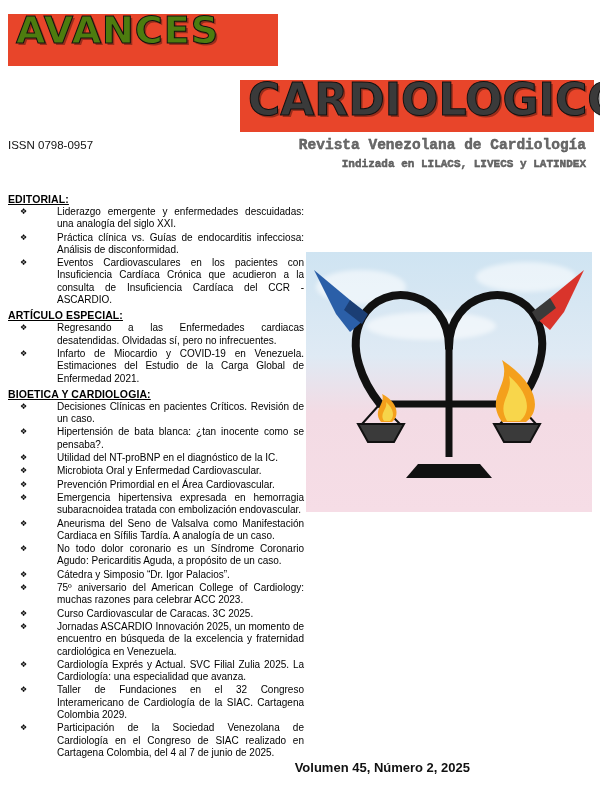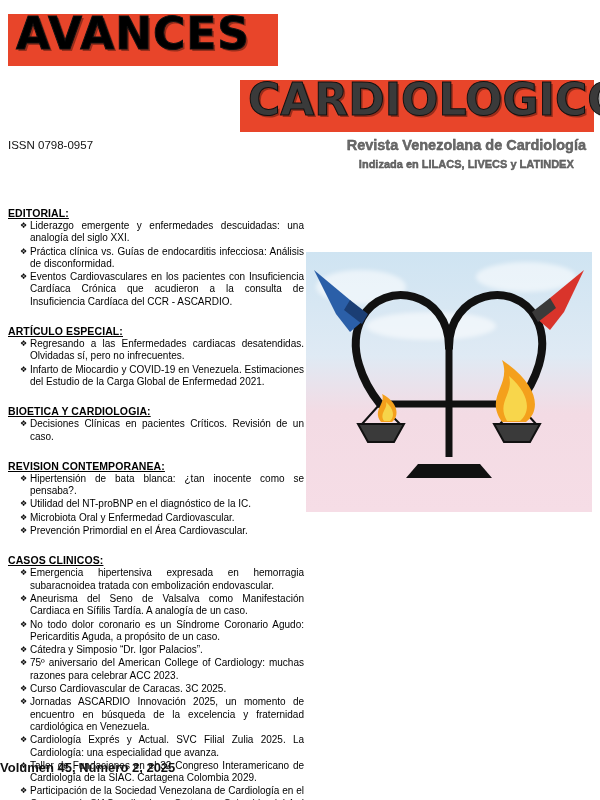--- a/index.html
+++ b/index.html
@@ -36,23 +36,23 @@
     width: 354px;
     height: 52px;
     background: #E8452A;
   }
   .title-avances {
     position: absolute;
     left: 16px;
     top: 8px;
     font-family: "DejaVu Sans", sans-serif;
     font-weight: bold;
-    font-size: 44px;
+    font-size: 38px;
     letter-spacing: 1px;
-    color: #000000;
+    color: #4d7c0f;
     -webkit-text-stroke: 1px #111;
     text-shadow: 2px 2px 0 rgba(0,0,0,0.35);
     white-space: nowrap;
   }
   .title-cardiologicos {
     position: absolute;
     left: 248px;
     top: 74px;
     font-family: "DejaVu Sans", sans-serif;
     font-weight: bold;
@@ -68,22 +68,22 @@
     left: 8px;
     top: 138px;
     font-size: 11.5px;
     line-height: 15px;
     color: #111;
   }
   .subtitle-block {
     position: absolute;
     right: 14px;
     top: 136px;
-    text-align: center;
-    font-family: Liberation Sans, sans-serif;
+    text-align: right;
+    font-family: Liberation Mono, monospace;
     font-weight: bold;
     color: #6b6b6b;
     -webkit-text-stroke: 0.4px #4a4a4a;
   }
   .subtitle-1 { font-size: 14.5px; line-height: 19px; }
   .subtitle-2 { font-size: 11px; line-height: 19px; }
 
   
   .content {
     position: absolute;
@@ -94,38 +94,38 @@
   .toc {
     position: absolute;
     left: 8px;
     top: 0;
     width: 296px;
   }
   .section-head {
     font-size: 10.5px;
     font-weight: bold;
     text-decoration: underline;
-    margin: 17px 0 1px 0;
+    margin: 3px 0 1px 0;
     letter-spacing: 0.1px;
   }
   .item {
     display: flex;
     font-size: 10px;
     line-height: 12.3px;
     margin: 0 0 1px 12px;
     text-align: justify;
   }
   .bullet {
     width: 10px;
     flex: 0 0 10px;
     font-size: 8px;
     line-height: 12.3px;
     color: #000;
   }
-  .item-text { flex: 1 1 auto; }
+  .item-text { flex: 1 1 auto; margin-left: 27px; }
 
   
   .artwork {
     position: absolute;
     left: 306px;
     top: 62px;
     width: 286px;
     height: 260px;
     overflow: hidden;
     border: 0;
@@ -142,21 +142,21 @@
     filter: blur(2px);
   }
   .heart-svg { position: absolute; left: 0; top: 0; }
 
   
   .volume {
     position: absolute;
     left: 0;
     top: 760px;
     width: 470px;
-    text-align: left;
+    text-align: right;
     font-size: 13px;
     font-weight: bold;
     color: #111;
   }
 </style>
 </head>
 <body>
 
 <div class="masthead">
   <div class="band-top"></div>
@@ -198,38 +198,36 @@
       </div>
       <div class="item">
         <span class="bullet">❖</span>
         <span class="item-text">Infarto de Miocardio y COVID-19 en Venezuela. Estimaciones del Estudio de la Carga Global de Enfermedad 2021.</span>
       </div>
       <div class="section-head">BIOETICA Y CARDIOLOGIA:</div>
       <div class="item">
         <span class="bullet">❖</span>
         <span class="item-text">Decisiones Clínicas en pacientes Críticos. Revisión de un caso.</span>
       </div>
-      <div class="section-head">REVISION CONTEMPORANEA:</div>
       <div class="item">
         <span class="bullet">❖</span>
         <span class="item-text">Hipertensión de bata blanca: ¿tan inocente como se pensaba?.</span>
       </div>
       <div class="item">
         <span class="bullet">❖</span>
         <span class="item-text">Utilidad del NT-proBNP en el diagnóstico de la IC.</span>
       </div>
       <div class="item">
         <span class="bullet">❖</span>
         <span class="item-text">Microbiota Oral y Enfermedad Cardiovascular.</span>
       </div>
       <div class="item">
         <span class="bullet">❖</span>
         <span class="item-text">Prevención Primordial en el Área Cardiovascular.</span>
       </div>
-      <div class="section-head">CASOS CLINICOS:</div>
       <div class="item">
         <span class="bullet">❖</span>
         <span class="item-text">Emergencia hipertensiva expresada en hemorragia subaracnoidea tratada con embolización endovascular.</span>
       </div>
       <div class="item">
         <span class="bullet">❖</span>
         <span class="item-text">Aneurisma del Seno de Valsalva como Manifestación Cardiaca en Sífilis Tardía. A analogía de un caso.</span>
       </div>
       <div class="item">
         <span class="bullet">❖</span>

